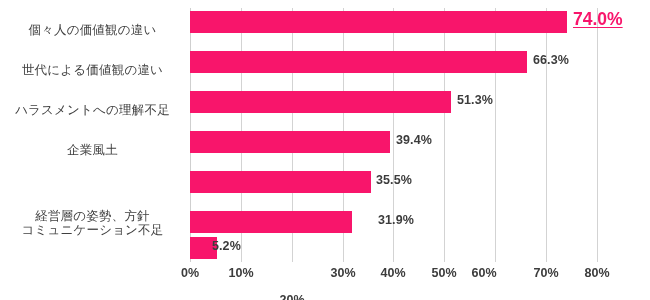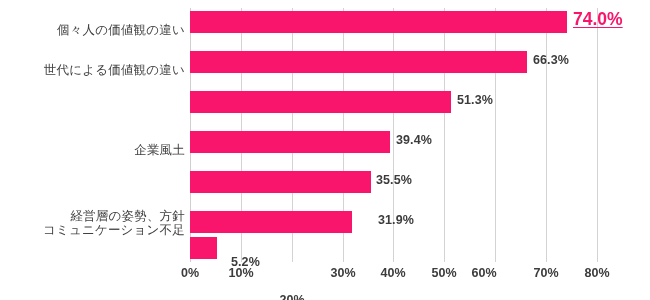--- a/index.html
+++ b/index.html
@@ -52,21 +52,21 @@
     position: absolute;
     left: 0;
     top: 8px;
     width: 185px;
     height: 254px;
   }
   .cat-label {
     position: absolute;
     right: 0;
     width: 185px;
-    text-align: right;
+    text-align: center;
     font-size: 12.5px;
     color: #404040;
     line-height: 14px;
     letter-spacing: 0.2px;
     white-space: nowrap;
   }
 
   
   .bar-row {
     position: absolute;
@@ -110,20 +110,21 @@
   }
 </style>
 </head>
 <body>
 
 <div id="chart">
 
   <div class="cat-labels">
     <div class="cat-label" style="top:15px;">個々人の価値観の違い</div>
     <div class="cat-label" style="top:55px;">世代による価値観の違い</div>
+    <div class="cat-label" style="top:95px;">ハラスメントへの理解不足</div>
     <div class="cat-label" style="top:135px;">企業風土</div>
     <div class="cat-label" style="top:167px;margin-top:34px;">経営層の姿勢、方針</div>
     <div class="cat-label" style="top:215px;padding-left:36px;">コミュニケーション不足</div>
   </div>
 
   <div class="plot">
 
     <div class="gridline zero" style="left:0px;"></div>
     <div class="gridline" style="left:51px;"></div>
     <div class="gridline" style="left:102px;"></div>
@@ -159,21 +160,21 @@
       <div class="bar-value" style="left:186px;">35.5%</div>
     </div>
 
     <div class="bar-row" style="top:203px;">
       <div class="bar" style="width:162.3px;"></div>
       <div class="bar-value" style="left:168px;margin-left:20px;">31.9%</div>
     </div>
 
     <div class="bar-row" style="top:229px;">
       <div class="bar" style="width:26.5px;"></div>
-      <div class="bar-value" style="left:41px;margin-top:16px;">5.2%</div>
+      <div class="bar-value" style="left:22px;">5.2%</div>
     </div>
 
   </div>
 
   <div class="xtick" style="left:164px;">0%</div>
   <div class="xtick" style="left:215px;">10%</div>
   <div class="xtick" style="left:266px;margin-top:27px;">20%</div>
   <div class="xtick" style="left:317px;">30%</div>
   <div class="xtick" style="left:367px;">40%</div>
   <div class="xtick" style="left:418px;">50%</div>

